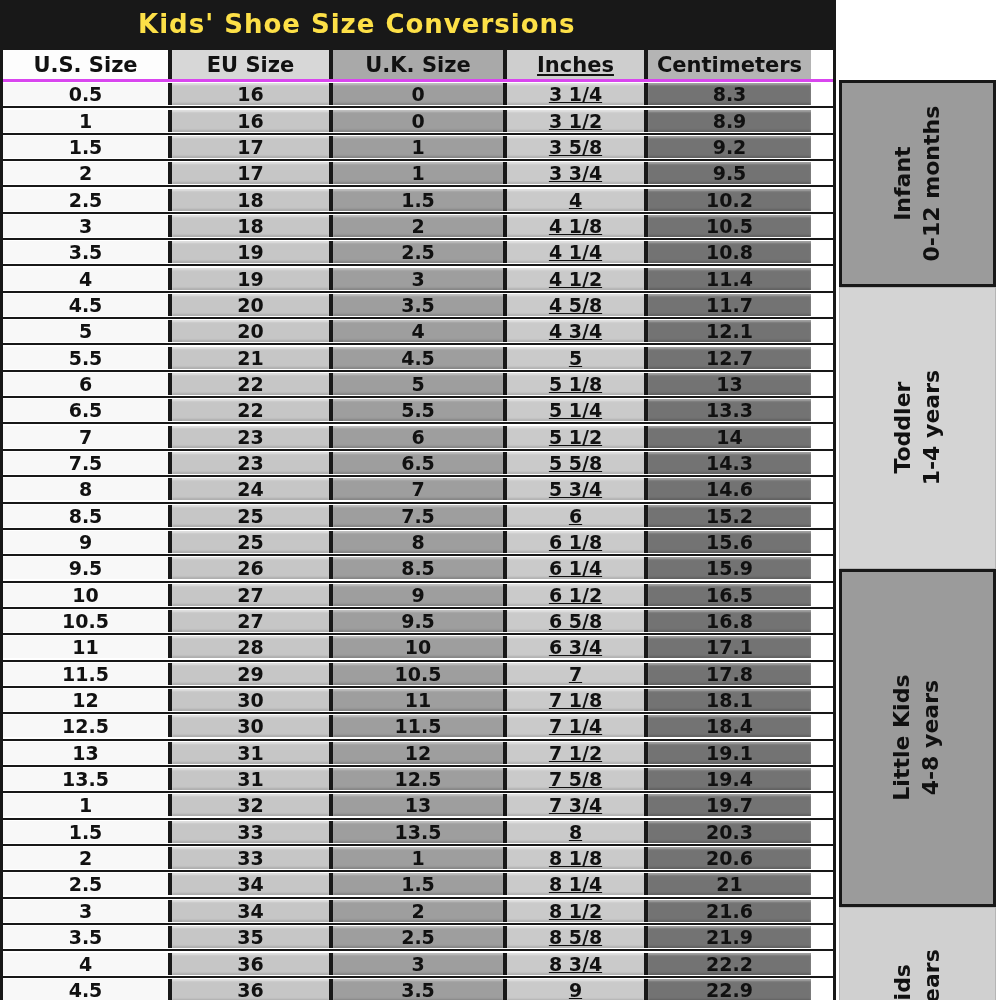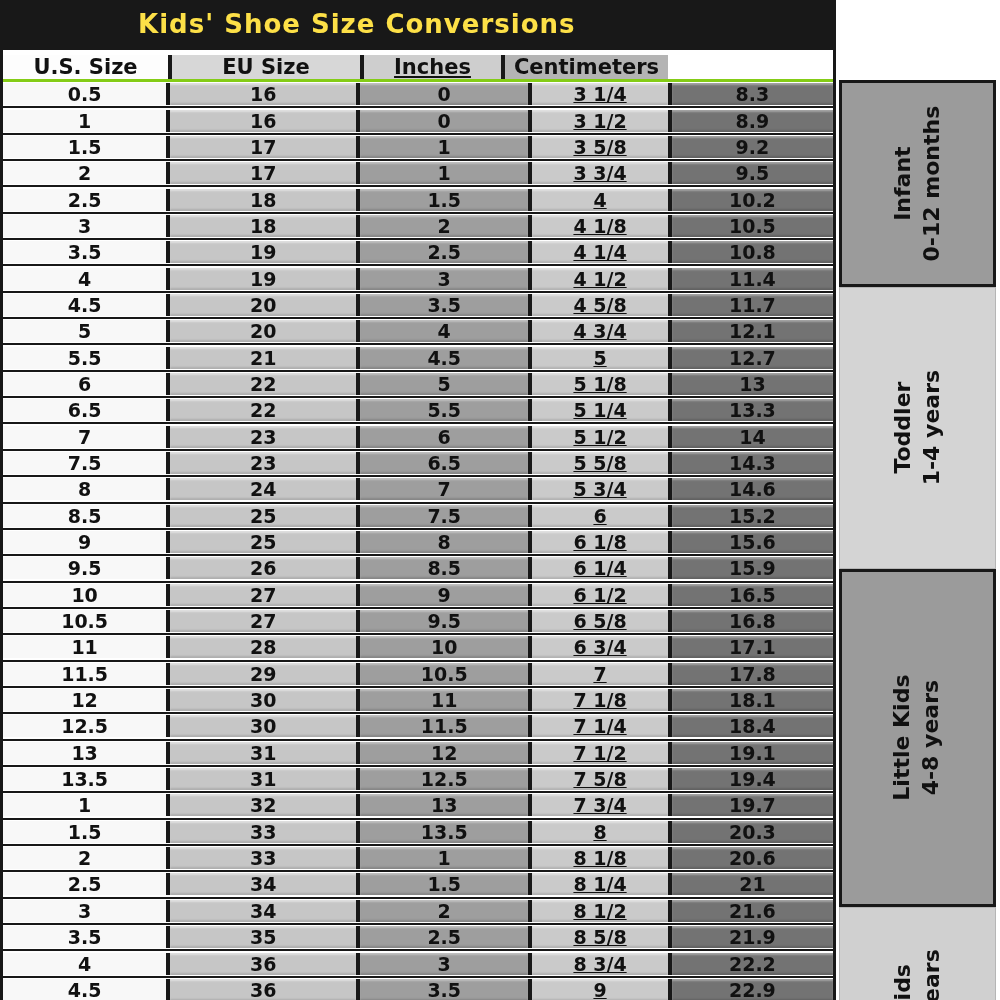--- a/index.html
+++ b/index.html
@@ -8,28 +8,28 @@
   .screen { position:relative; width:1000px; height:1000px; overflow:hidden; background:#ffffff; }
 
   
   .title-bar { position:absolute; left:0; top:0; width:836px; height:48px;
                background:#181818; display:flex; align-items:center; }
   .title { color:#fde047; font-size:26px; font-weight:bold; letter-spacing:1px; margin-left:138px; }
 
   
   .table { position:absolute; left:0; top:48px; width:836px;
            border-left:3px solid #181818; border-right:3px solid #181818; border-top:2px solid #181818; }
-  .header-row { display:flex; height:32px; border-bottom:3px solid #84cc16;align-items:flex-end; }
+  .header-row { display:flex; height:32px; border-bottom:3px solid #d946ef; }
   .trow { display:flex; height:26.35px; border-bottom:2px solid #181818;align-items:center; }
   .cell { display:flex; align-items:center; justify-content:center;
           font-weight:bold; color:#111; border-right:4px solid #181818; overflow:hidden; }
   .cell.last { border-right:none; }
   .hcell { font-size:21px; }
   .dcell { font-size:19px; }
-  .w0 { width:169px; } .w1 { width:192px; } .w2 { width:174px; } .w3 { width:141px;text-decoration:underline; } .w4 { width:163px; }
+  .w0 { width:169px; } .w1 { width:161px; } .w2 { width:174px; } .w3 { width:141px;text-decoration:underline; } .w4 { width:163px; }
 
   
   .c0 { background:#f8f8f8; }
   .c1 { background:#c6c6c6; box-shadow:inset 0 2px 2px rgba(255,255,255,.45), inset 0 -2px 2px rgba(0,0,0,.12); }
   .c2 { background:#9e9e9e; box-shadow:inset 0 2px 2px rgba(255,255,255,.35), inset 0 -2px 2px rgba(0,0,0,.15); }
   .c3 { background:#cacaca; box-shadow:inset 0 2px 2px rgba(255,255,255,.45), inset 0 -2px 2px rgba(0,0,0,.12); }
   .c4 { background:#737373; box-shadow:inset 0 2px 2px rgba(255,255,255,.35), inset 0 -2px 2px rgba(0,0,0,.15); }
   
   .h0 { background:#fdfdfd; }
   .h1 { background:#d7d7d7; }
@@ -55,20 +55,21 @@
 <div class="screen">
 
   <div class="title-bar">
     <span class="title">Kids' Shoe Size Conversions</span>
   </div>
 
   <div class="table">
     <div class="header-row" id="header-row">
         <div class="cell hcell w0 h0">U.S. Size</div>
         <div class="cell hcell w1 h1">EU Size</div>
+        <div class="cell hcell w2 h2">U.K. Size</div>
         <div class="cell hcell w3 h3">Inches</div>
         <div class="cell hcell w4 h4 last">Centimeters</div>
       </div>
     <div id="table-rows">
         <div class="trow">
           <div class="cell dcell w0 c0">0.5</div>
           <div class="cell dcell w1 c1">16</div>
           <div class="cell dcell w2 c2">0</div>
           <div class="cell dcell w3 c3">3 1/4</div>
           <div class="cell dcell w4 c4 last">8.3</div>

